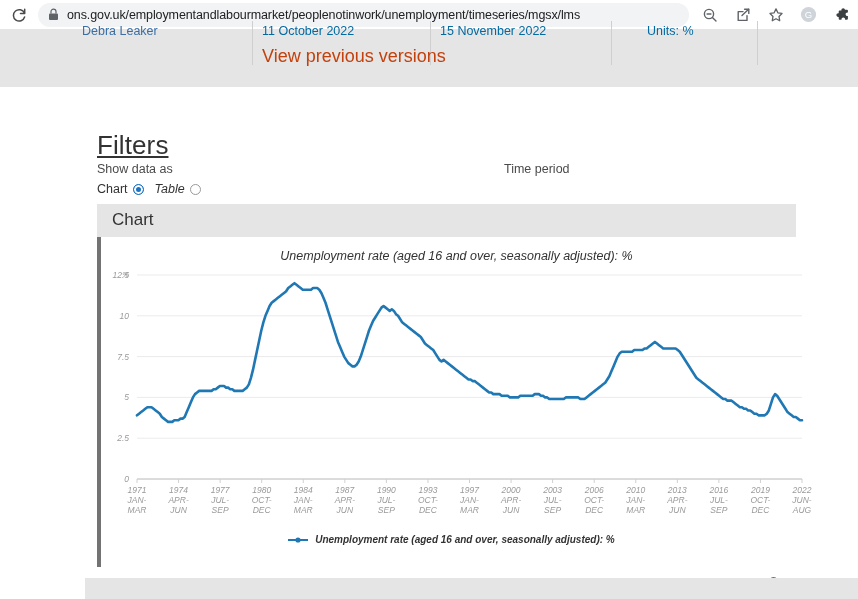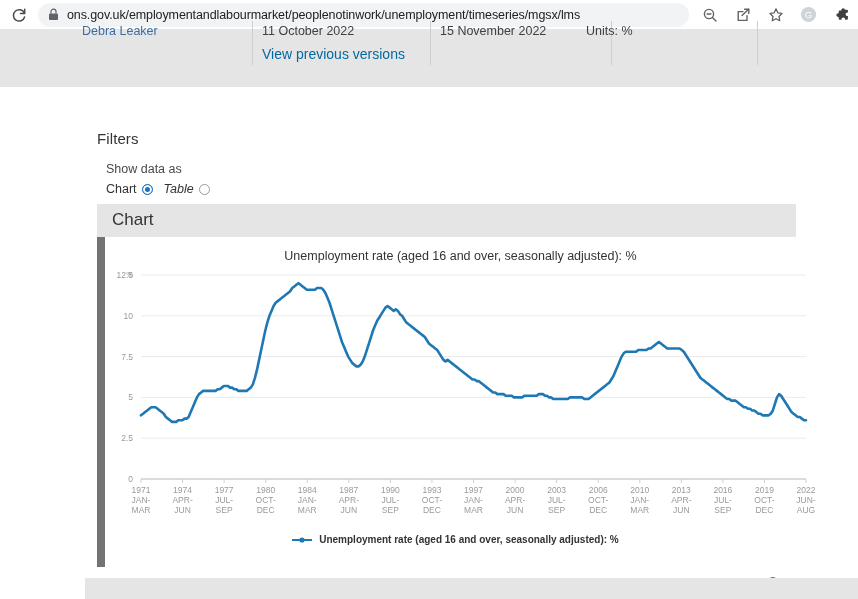--- a/index.html
+++ b/index.html
@@ -49,37 +49,38 @@
   
   .page { position: absolute; left: 0; top: 29px; width: 771px; height: 570px; background: #fff; }
 
   
   .meta-strip {
     position: absolute; left: 0; top: 0; width: 858px; height: 58px;
     background: #e5e5e5;
   }
   .meta-cell {
     position: absolute; top: -5px;
-    font-size: 12.5px; color: #404040;
+    font-size: 12.5px; color: #0369a1;
     white-space: nowrap;
   }
   .meta-sep {
     position: absolute; top: -8px; width: 1px; height: 44px; background: #cfcfcf;
   }
   .meta-link {
     position: absolute;
-    font-size: 14px; color: #0369a1; cursor: pointer;
+    font-size: 18px; color: #c2410c; cursor: pointer;
     white-space: nowrap;
   }
 
   
   .filters-title {
     position: absolute; left: 97px; top: 101px;
-    font-size: 15px; color: #333; font-weight: normal;
+    font-size: 26px; color: #333; font-weight: normal;
     letter-spacing: 0.1px;
+    text-decoration: underline;
   }
   .filter-group { position: absolute; font-size: 12.5px; color: #333; }
   .filter-label { color: #4a4a4a; font-size: 12.5px; white-space: nowrap; }
   .radio-row {
     margin-top: 6px; display: flex; align-items: center;
     white-space: nowrap; font-size: 12.5px; color: #333;
   }
   .radio-item { display: flex; align-items: center; margin-right: 11px; }
   .radio-item:last-child { margin-right: 0; font-style: italic; }
   .radio-item .rlabel { margin-right: 5px; color: #333; }
@@ -100,21 +101,22 @@
     background: #e5e5e5;
   }
   .chart-panel-title {
     position: absolute; left: 15px; top: 6px;
     font-size: 17px; color: #333;
   }
   .chart-white {
     position: absolute; left: 97px; top: 208px;
     width: 721px; height: 330px;
     background: #ffffff;
-    border-left: 8px solid #737373;
+    border-left: 4px solid #737373;
+    font-style: italic;
   }
   .chart-title {
     position: absolute; left: 0; top: 12px;
     width: 711px; text-align: center;
     font-size: 12.5px; color: #333;
   }
   .chart-svg { position: absolute; left: 0; top: 30px; }
   .chart-legend {
     position: absolute; left: 0; top: 297px; width: 700px;
     display: flex; align-items: center; justify-content: center;
@@ -192,44 +194,45 @@
 
   <div class="meta-strip">
     <div class="meta-sep" style="left:252px;"></div>
     <div class="meta-sep" style="left:430px;"></div>
     <div class="meta-sep" style="left:611px;"></div>
     <div class="meta-sep" style="left:757px;"></div>
 
     <div class="meta-cell" style="left:82px;color:#3a6ea5;">Debra Leaker</div>
     <div class="meta-cell" style="left:262px;">11 October 2022</div>
     <div class="meta-cell" style="left:440px;">15 November 2022</div>
-    <div class="meta-cell" style="left:586px;">Units: %</div>
+    <div class="meta-cell" style="left:647px;">Units: %</div>
     <div class="meta-link" style="left:262px;top:17px;">View previous versions</div>
   </div>
 
   <div class="filters-title">Filters</div>
 
-  <div class="filter-group" style="left:106px;top:133px;">
+  <div class="filter-group" style="left:97px;top:133px;">
     <div class="filter-label">Show data as</div>
     <div class="radio-row">
       <span class="radio-item">
         <span class="rlabel">Chart</span>
         <span class="radio checked"></span>
       </span>
       <span class="radio-item">
         <span class="rlabel">Table</span>
         <span class="radio"></span>
       </span>
     </div>
   </div>
 
   <div class="filter-group" style="left:263px;top:133px;">
   </div>
 
   <div class="filter-group" style="left:504px;top:133px;">
+    <div class="filter-label">Time period</div>
   </div>
 
   <div class="chart-panel">
     <div class="chart-panel-title">Chart</div>
   </div>
 
   <div class="chart-white">
     <div class="chart-title">Unemployment rate (aged 16 and over, seasonally adjusted): %</div>
 
     <svg class="chart-svg" id="chart-svg" width="711" height="270" viewBox="0 0 711 270">

